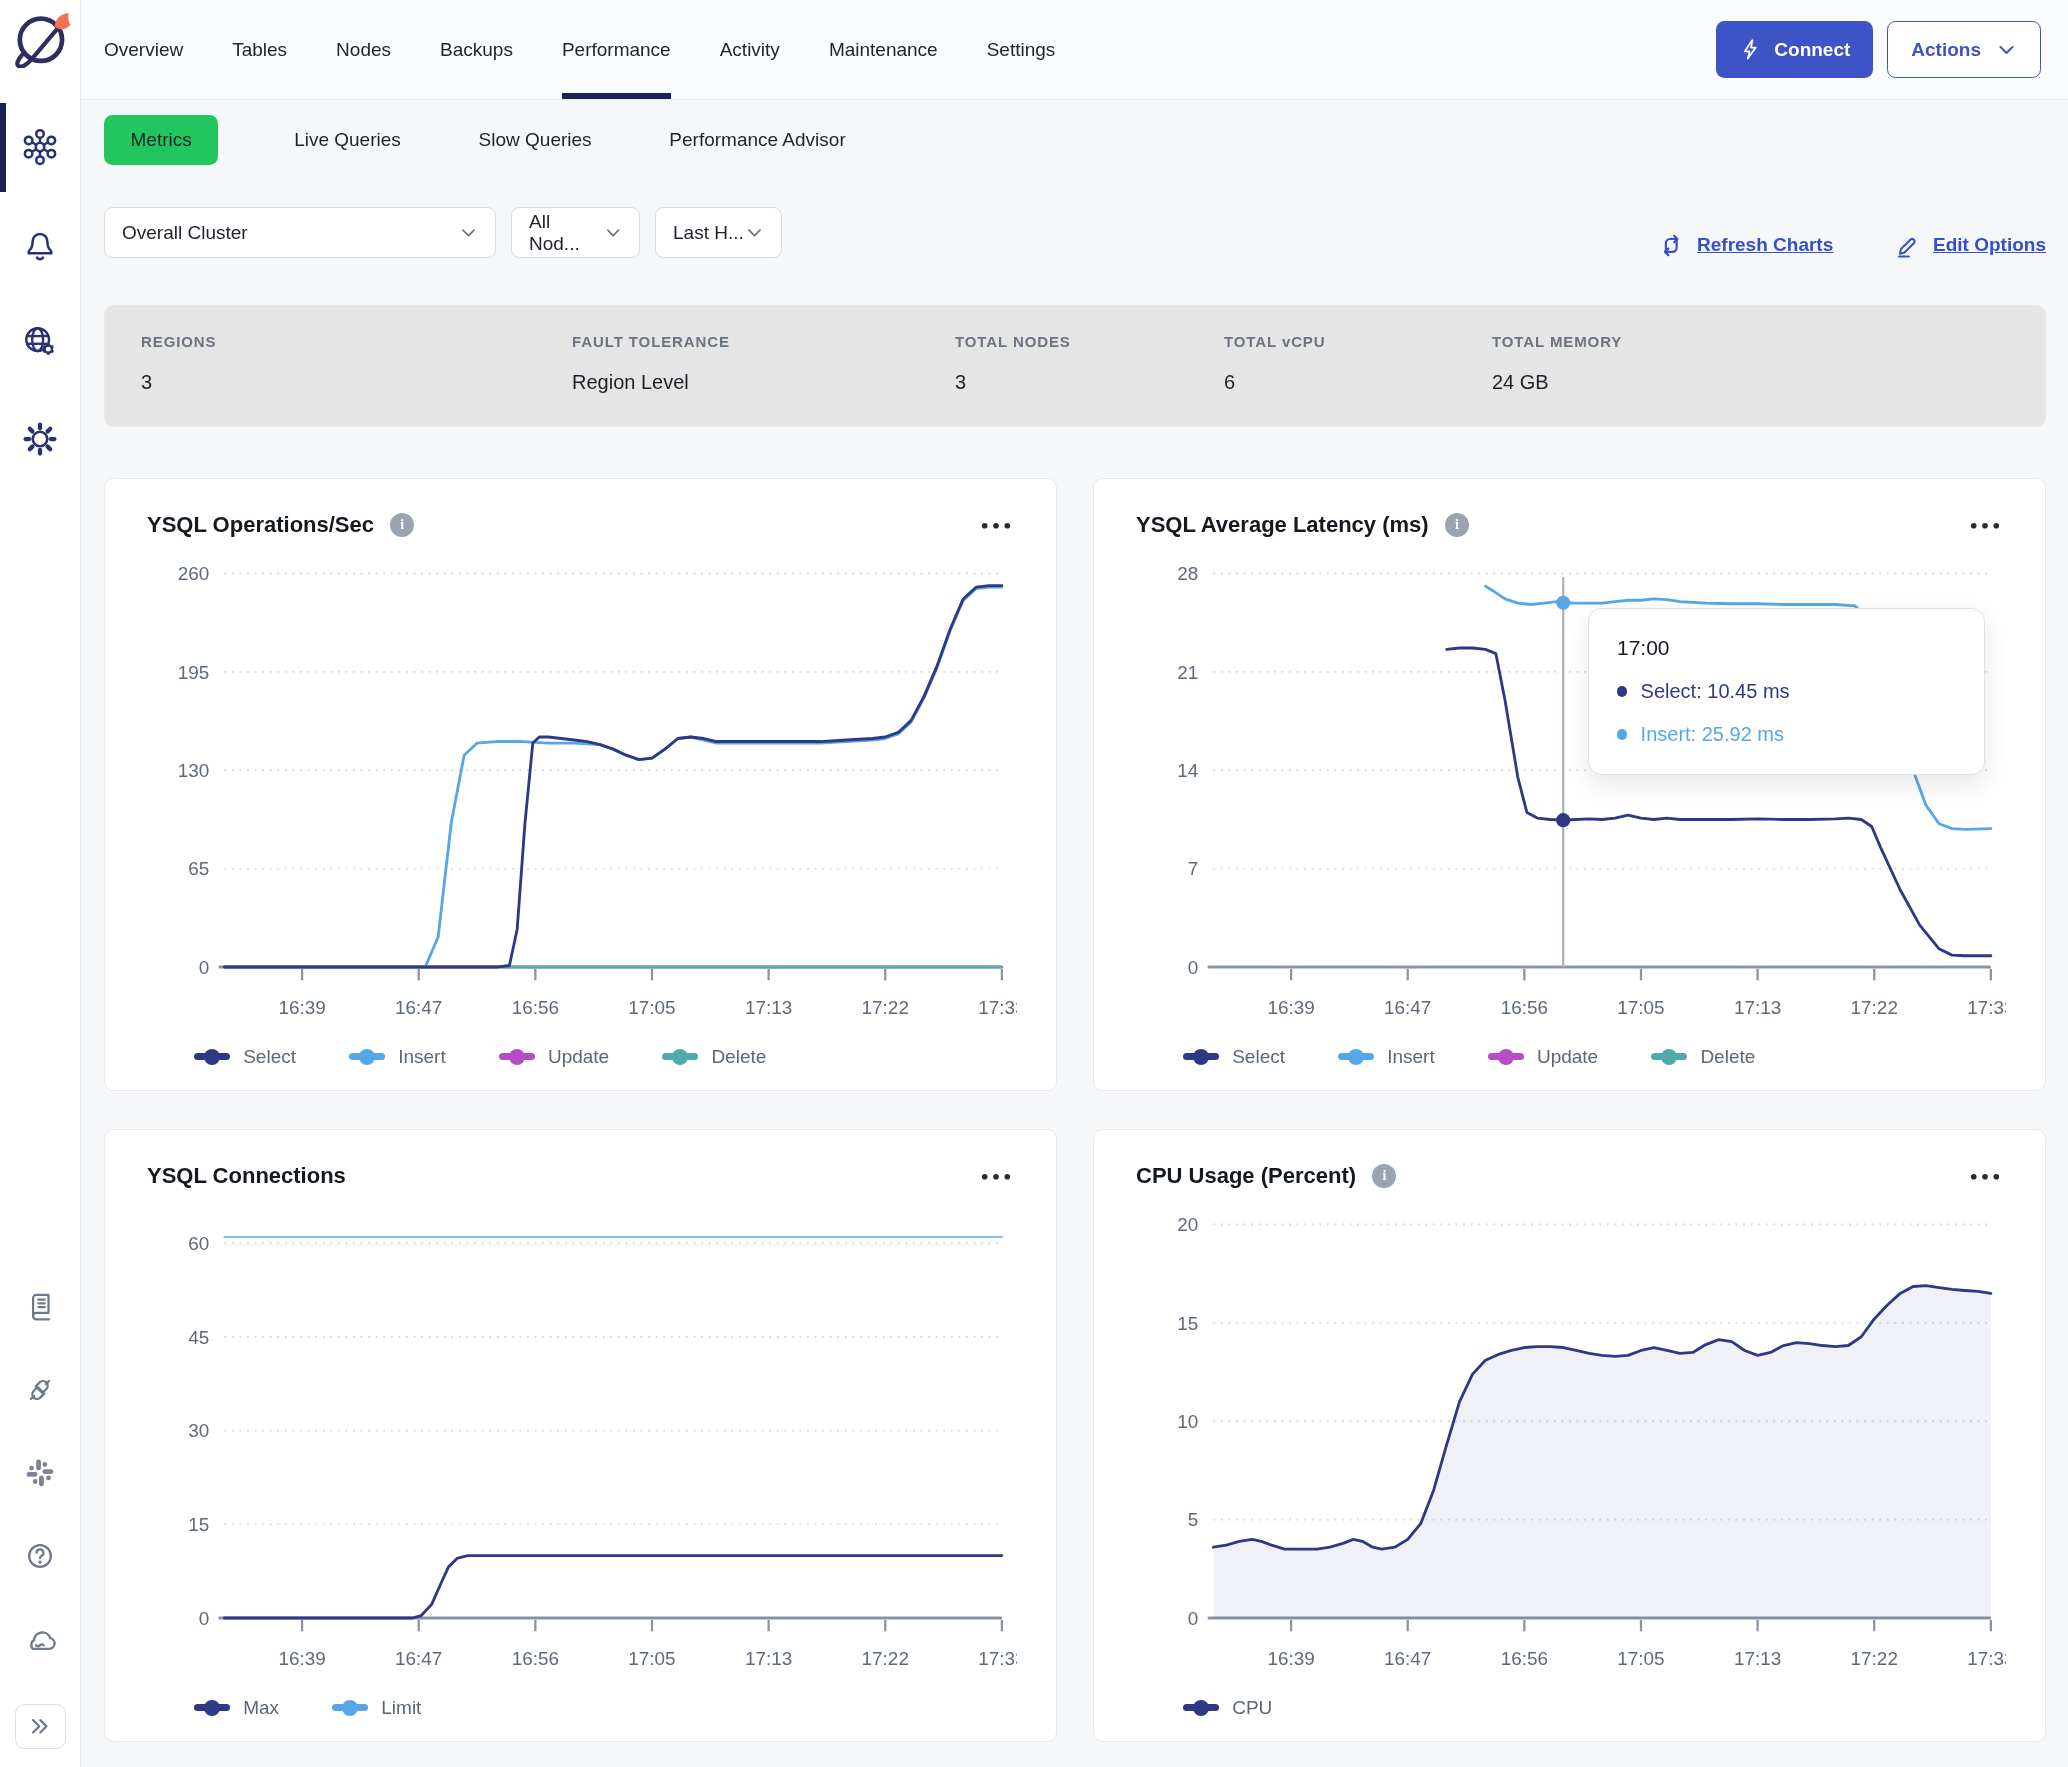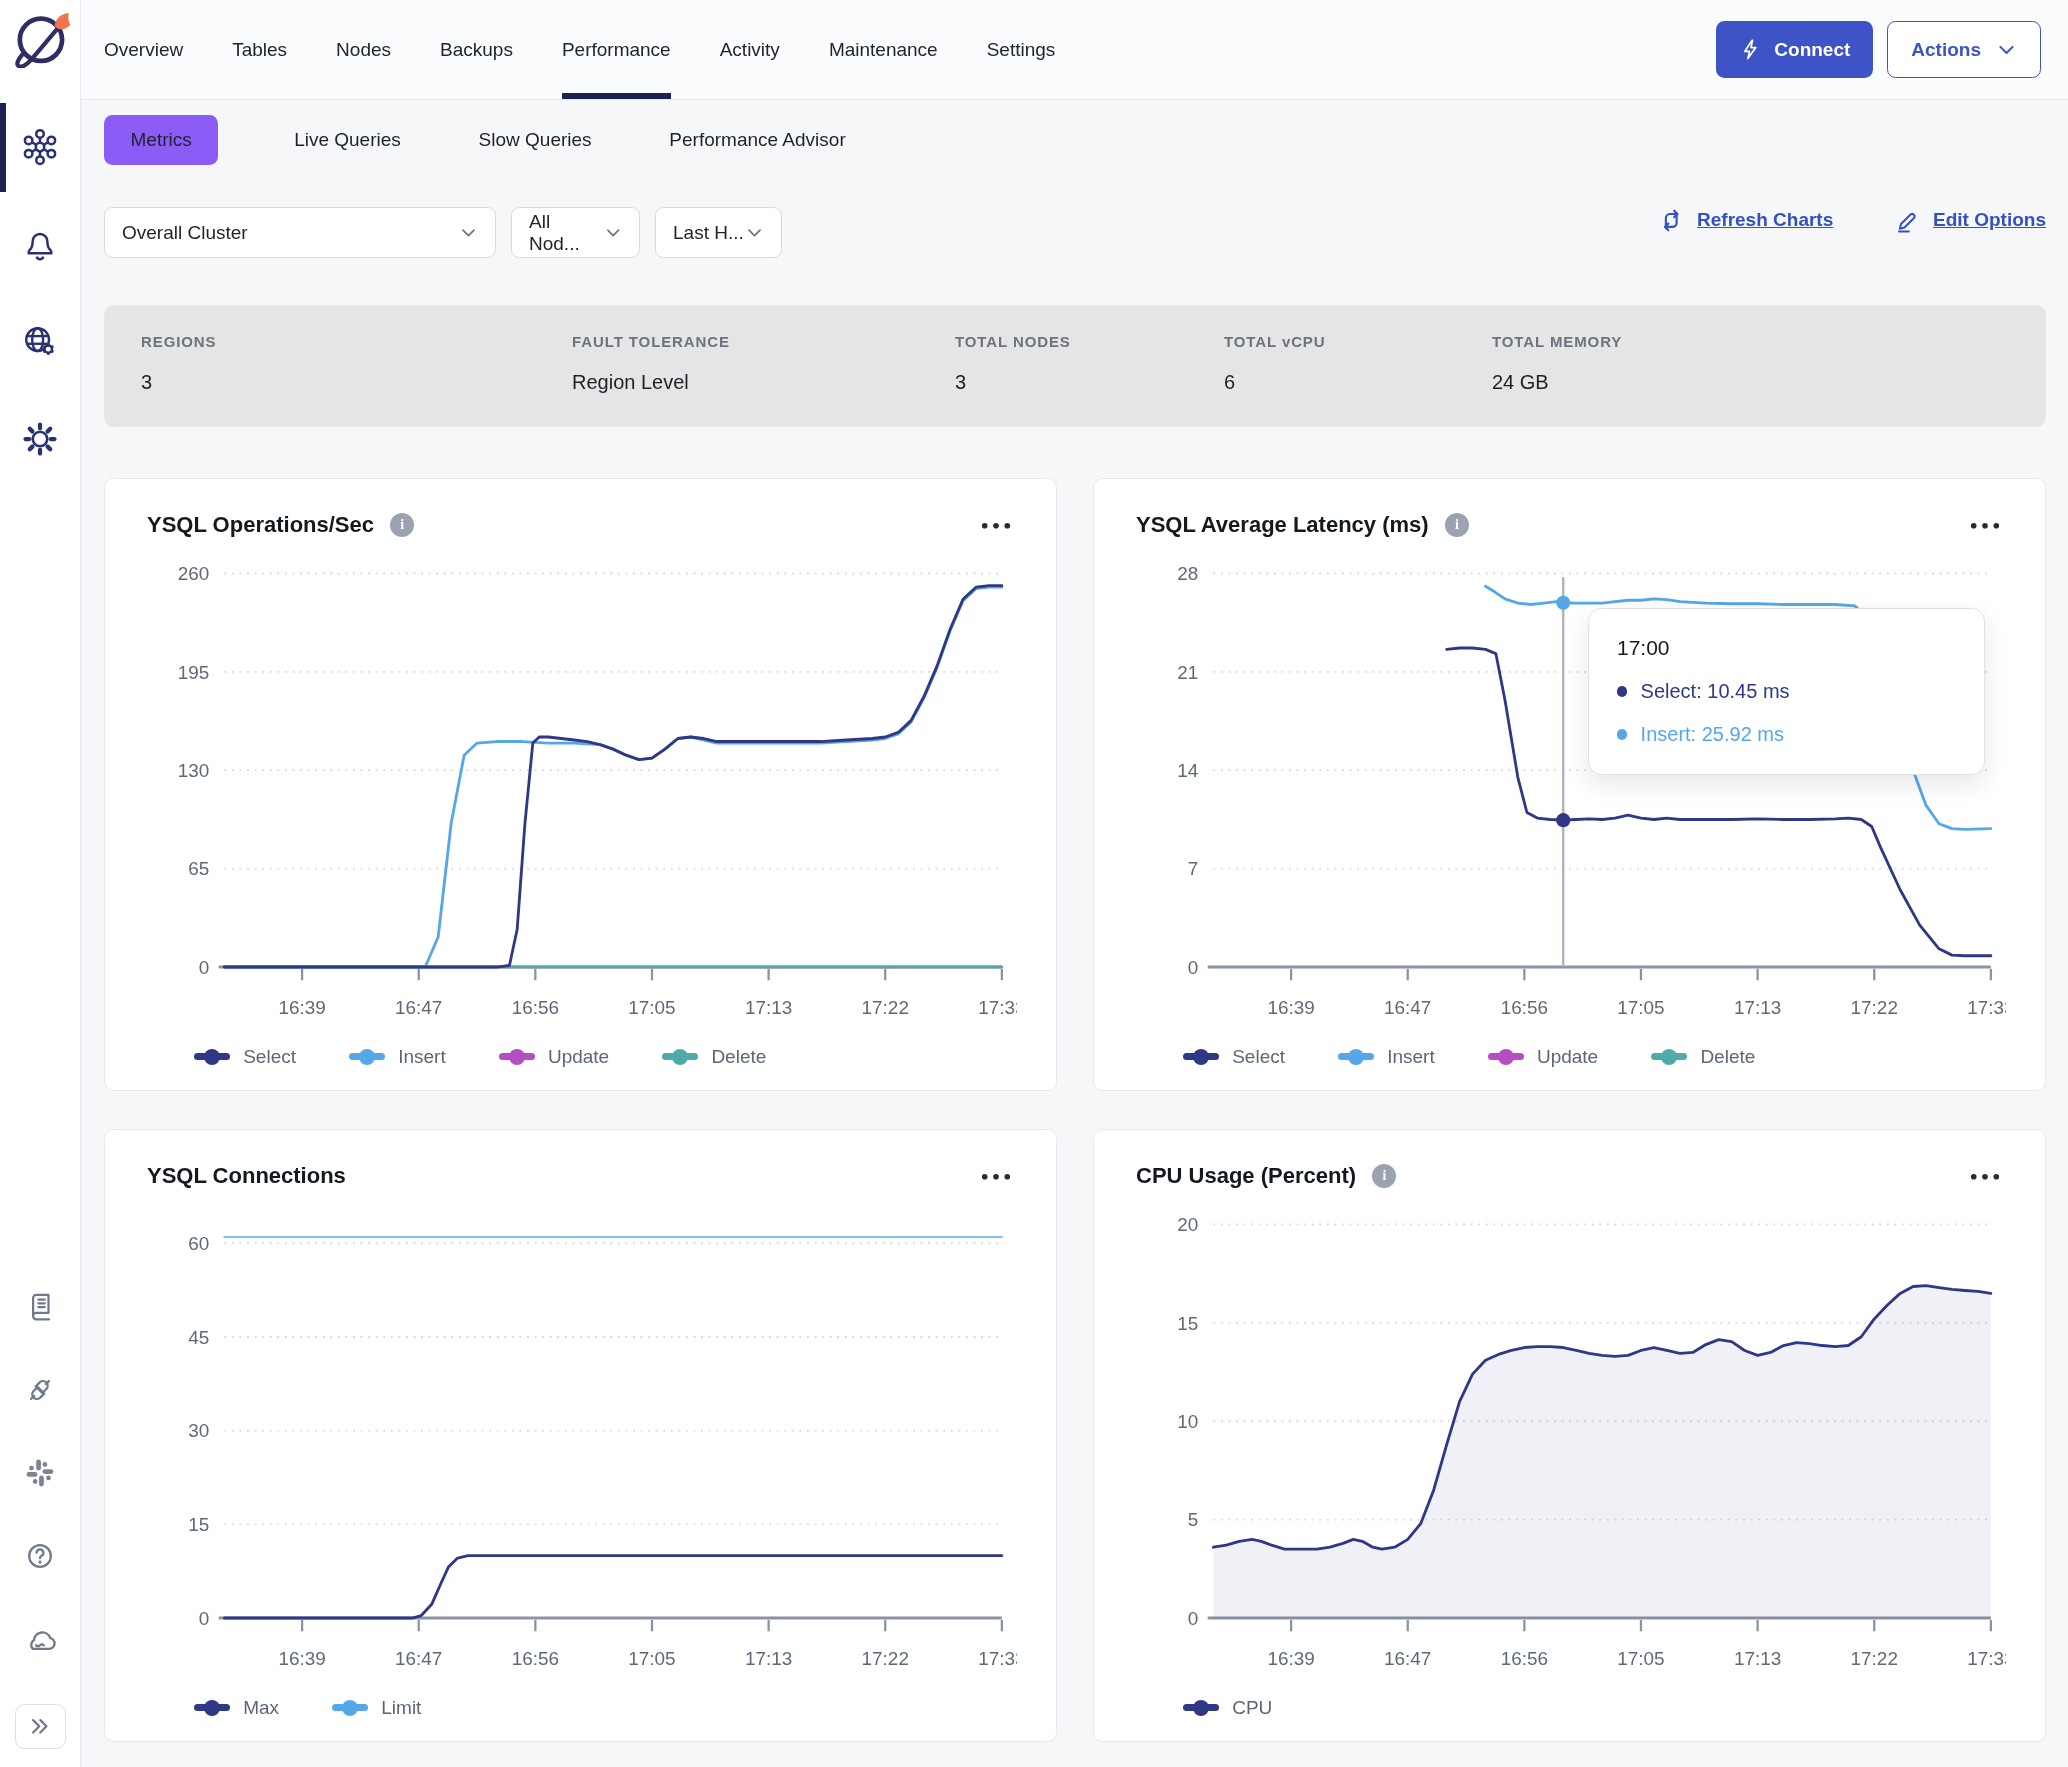--- a/index.html
+++ b/index.html
@@ -28,24 +28,24 @@
   .tabs{ display:flex; gap:49px; }
   .tab{ font-size:19px; color:#21262E; display:flex; align-items:center; position:relative; cursor:pointer; }
   .tab.active::after{ content:''; position:absolute; left:0; right:0; bottom:0; height:5.7px; background:#1B2150; }
   .nav-actions{ margin-left:auto; display:flex; align-items:center; gap:14px; }
   .btn{ height:57px; border-radius:8.5px; font-size:19px; font-weight:700; display:flex; align-items:center; gap:12.3px;
     padding:0 23px; cursor:pointer; border:none; font-family:inherit; }
   .btn-connect{ background:#3D53C6; color:#fff; }
   .btn-actions{ background:#fff; color:#3D53C6; border:1.9px solid #3D53C6; gap:15px; }
   .subtabs{ height:79px; display:flex; align-items:center; gap:74px; padding:0 23px; flex-shrink:0; }
   .subtab{ font-size:19px; color:#1E232B; cursor:pointer; padding:14px 1.9px; border-radius:8.5px; }
-  .subtab.active{ background:#8b5cf6; padding:14px 26.5px; }
+  .subtab.active{ background:#22c55e; padding:14px 26.5px; }
   
   .page{ flex:1; padding:28px 23px 5.7px; overflow:hidden; }
-  .filter-row{ display:flex; align-items:flex-start; gap:15px; }
+  .filter-row{ display:flex; align-items:flex-end; gap:15px; }
   .select{ height:51px; background:#fff; border:1.4px solid #D5DAE1; border-radius:8.5px;
     display:flex; align-items:center; justify-content:space-between; padding:0 17px;
     font-size:19px; color:#1E232B; cursor:pointer; }
   .sel-cluster{ width:392px; } .sel-nodes{ width:129px; } .sel-time{ width:127px; }
   .filter-links{ margin-left:auto; display:flex; gap:61px; align-items:center; }
   .link{ display:flex; align-items:center; gap:12.3px; color:#3450C4; font-weight:700; font-size:19px; cursor:pointer;text-decoration:underline; }
   
   .summary-card{ margin-top:47px; background:#e5e5e5; border:0.9px solid #E7E9ED; border-radius:9.5px;
     padding:26.5px 36px 32px; display:grid; grid-template-columns:431px 383px 269px 268px 270px 1fr; }
   .sum-label{ font-size:15px; font-weight:600; color:#6A7380; letter-spacing:0.9px; }

